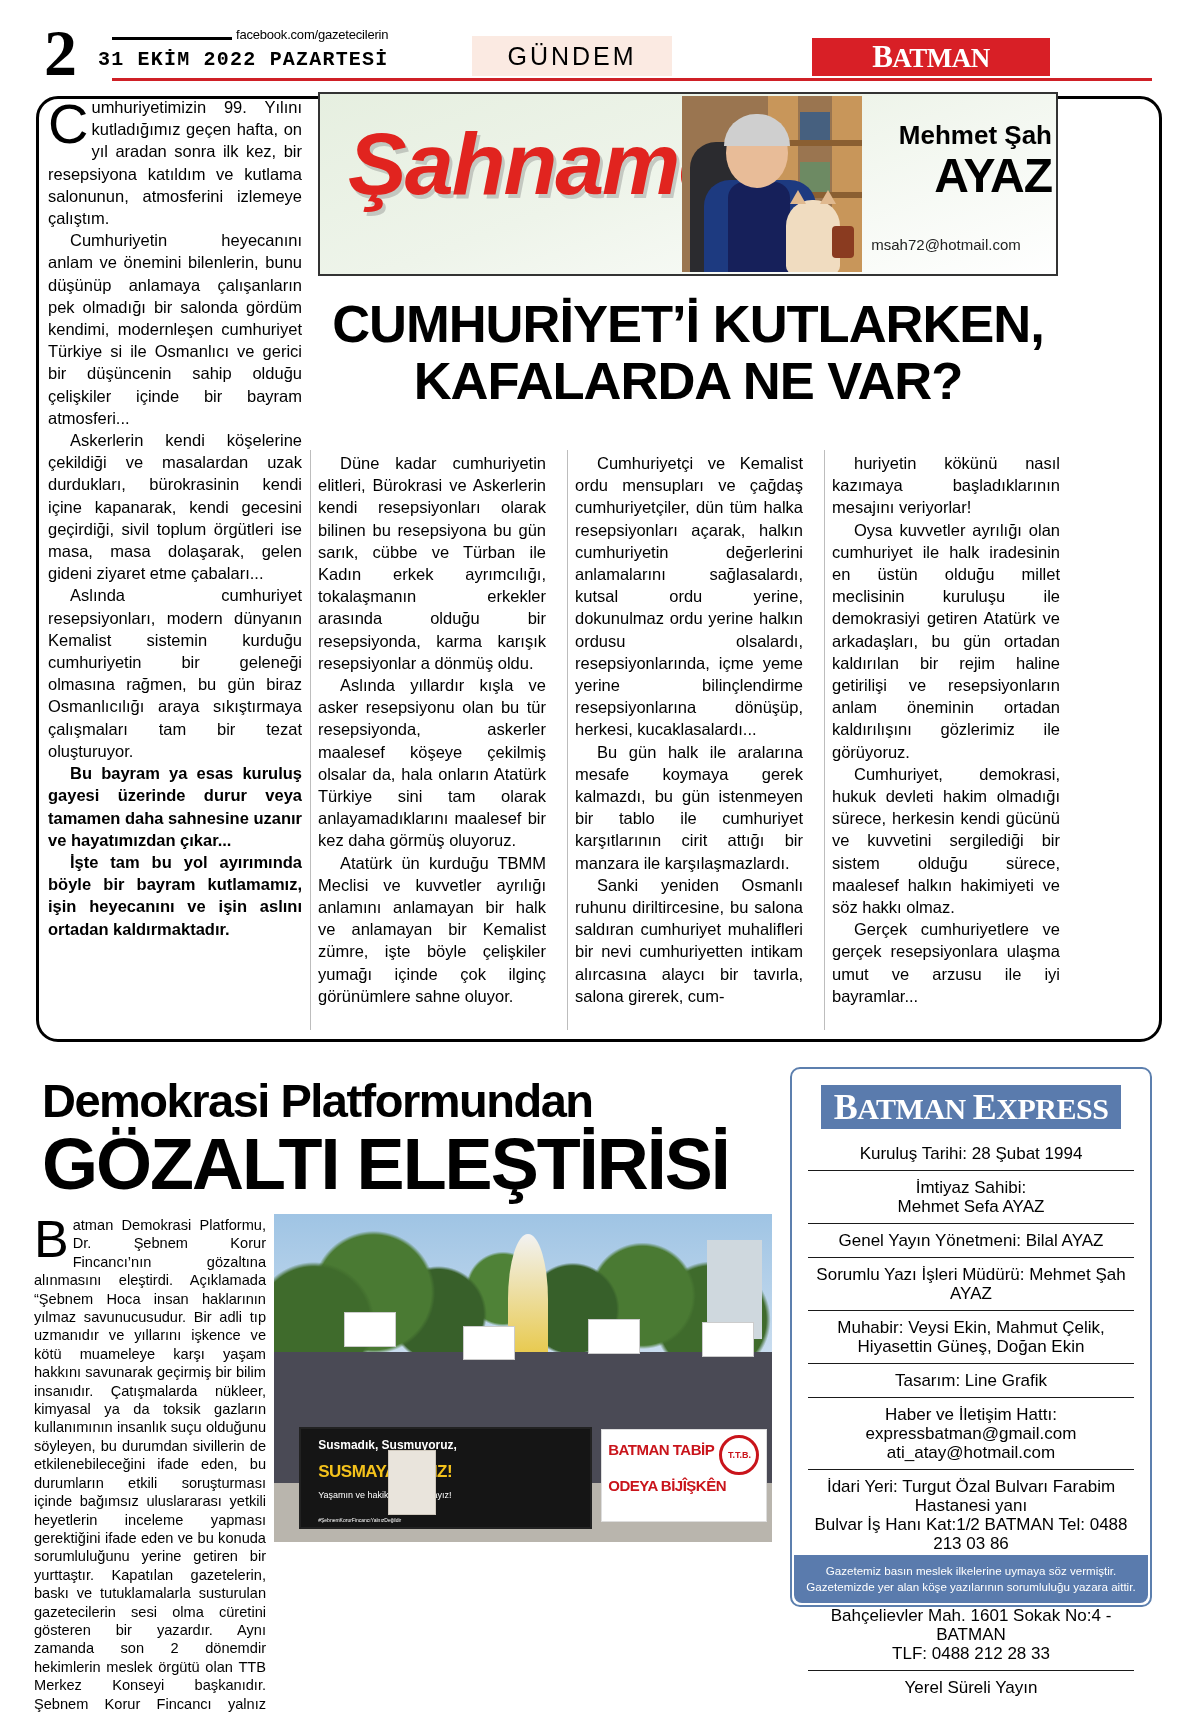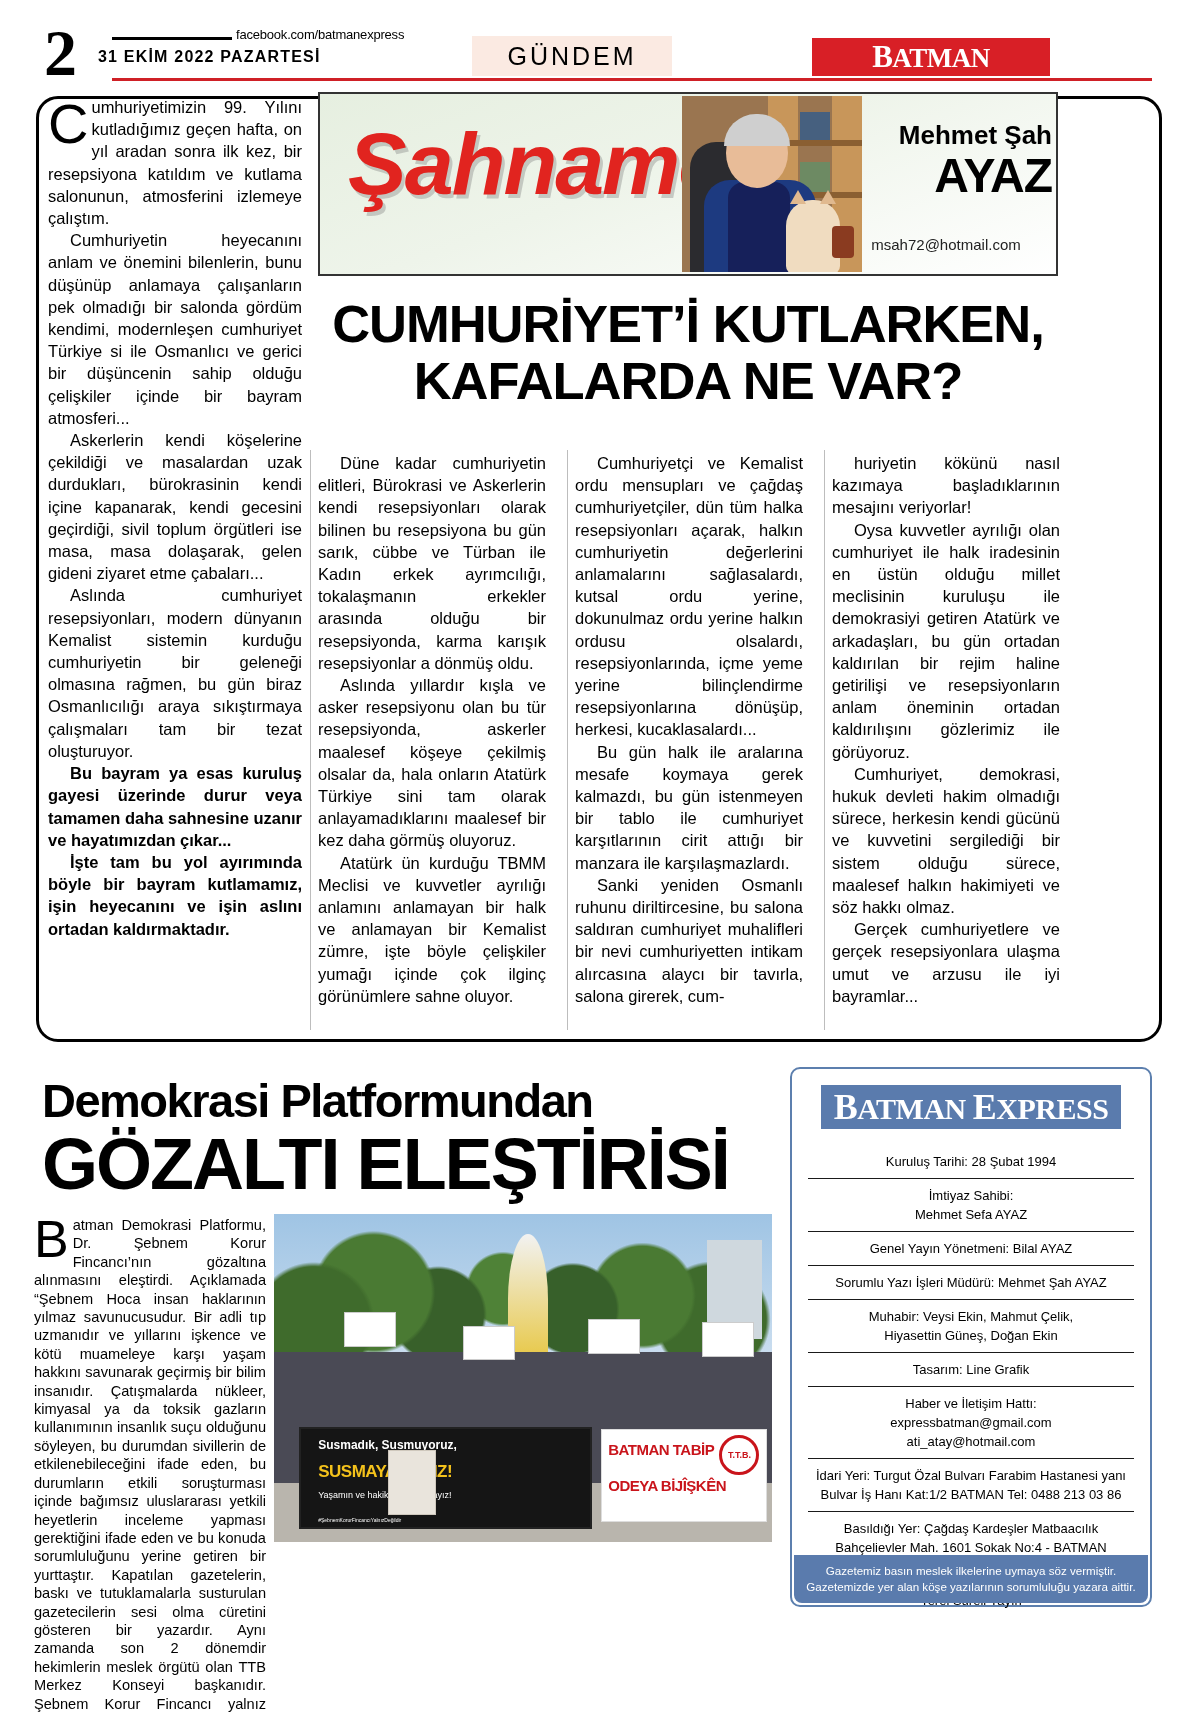--- a/index.html
+++ b/index.html
@@ -20,22 +20,22 @@
     font-family:"Liberation Serif", serif;
     font-weight:bold;font-size:66px;line-height:62px;
   }
   .fb-rule{position:absolute;left:112px;top:37px;width:120px;height:3px;background:#000;}
   .fb-url{
     position:absolute;left:236px;top:27px;
     font-size:13px;letter-spacing:-0.2px;
   }
   .dateline{
     position:absolute;left:98px;top:48px;
-    font-size:16px;font-weight:bold;letter-spacing:1.2px;
-    font-family:Liberation Sans, sans-serif;
+    font-size:20px;font-weight:bold;letter-spacing:1.2px;
+    font-family:Liberation Mono, monospace;
   }
   .gundem{
     position:absolute;left:472px;top:36px;width:200px;height:40px;
     background:#fbeae2;
     text-align:center;line-height:40px;
     font-size:25px;letter-spacing:3px;
   }
   .topred{position:absolute;left:112px;top:78px;width:1040px;height:3px;background:#cf2026;}
   .masthead-top{
     position:absolute;left:812px;top:38px;width:238px;height:38px;
@@ -211,48 +211,48 @@
   .bw-seal{position:absolute;right:4%;top:6%;width:34px;height:34px;border-radius:50%;border:3px solid #c9141b;color:#c9141b;font-size:9px;font-weight:bold;text-align:center;line-height:34px;}
   .portrait{position:absolute;background:#e9e4dc;border:1px solid #cfc8bd;}
 
   
   .imprint{
     position:absolute;left:790px;top:1067px;width:362px;height:540px;
     border:2px solid #5c7fae;border-radius:10px;background:#fff;
     box-sizing:border-box;
   }
   .imprint-logo{
-    margin:16px auto 16px auto;width:300px;height:44px;
+    margin:16px auto 8px auto;width:300px;height:44px;
     background:#5a7bad;color:#fff;
     font-family:"Liberation Serif",serif;font-weight:bold;
     font-size:30px;line-height:44px;text-align:center;letter-spacing:-0.5px;
   }
   .imprint-logo .big{font-size:36px;}
   .imp-row{
     margin:0 16px;padding:7px 2px;
     border-bottom:1px solid #1a1a1a;
-    text-align:center;font-size:13px;line-height:19px;
+    text-align:center;font-size:17px;line-height:19px;
   }
   .imp-row.nolast{border-bottom:none;}
   .imp-note{
     position:absolute;left:2px;right:2px;bottom:2px;
     background:#5a7bad;color:#fff;
     font-size:11.6px;line-height:16px;text-align:center;
     padding:8px 10px;border-radius:0 0 8px 8px;
   }
 </style>
 </head>
 <body>
 
 <div class="page">
 
   <div class="topbar">
     <div class="pagenum">2</div>
     <div class="fb-rule"></div>
-    <div class="fb-url">facebook.com/batmanexpress</div>
+    <div class="fb-url">facebook.com/gazetecilerin</div>
     <div class="dateline">31 EKİM 2022 PAZARTESİ</div>
     <div class="gundem">GÜNDEM</div>
     <div class="topred"></div>
     <div class="masthead-top"><span class="big">B</span><span>ATMAN </span></div>
   </div>
 
   <div class="roundbox"></div>
 
   <div class="col-left">
     <p><span class="dropcap">C</span><span>umhuriyetimizin 99. Yılını kutladığımız geçen hafta, on yıl aradan sonra ilk kez, bir resepsiyona katıldım ve kutlama salonunun, atmosferini izlemeye çalıştım.</span></p>

